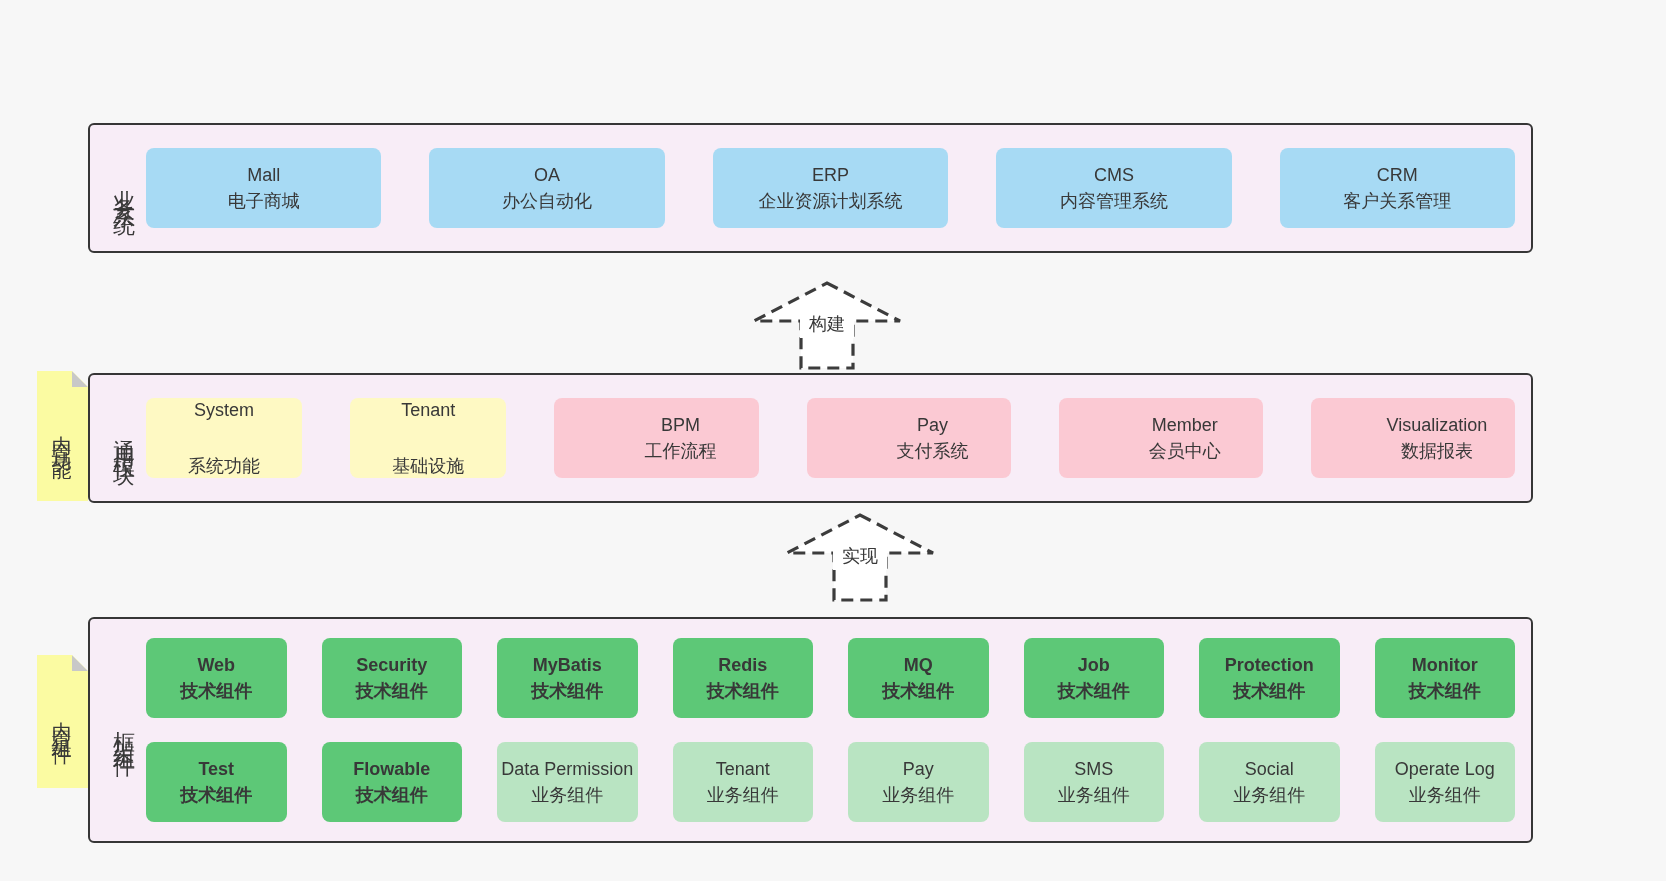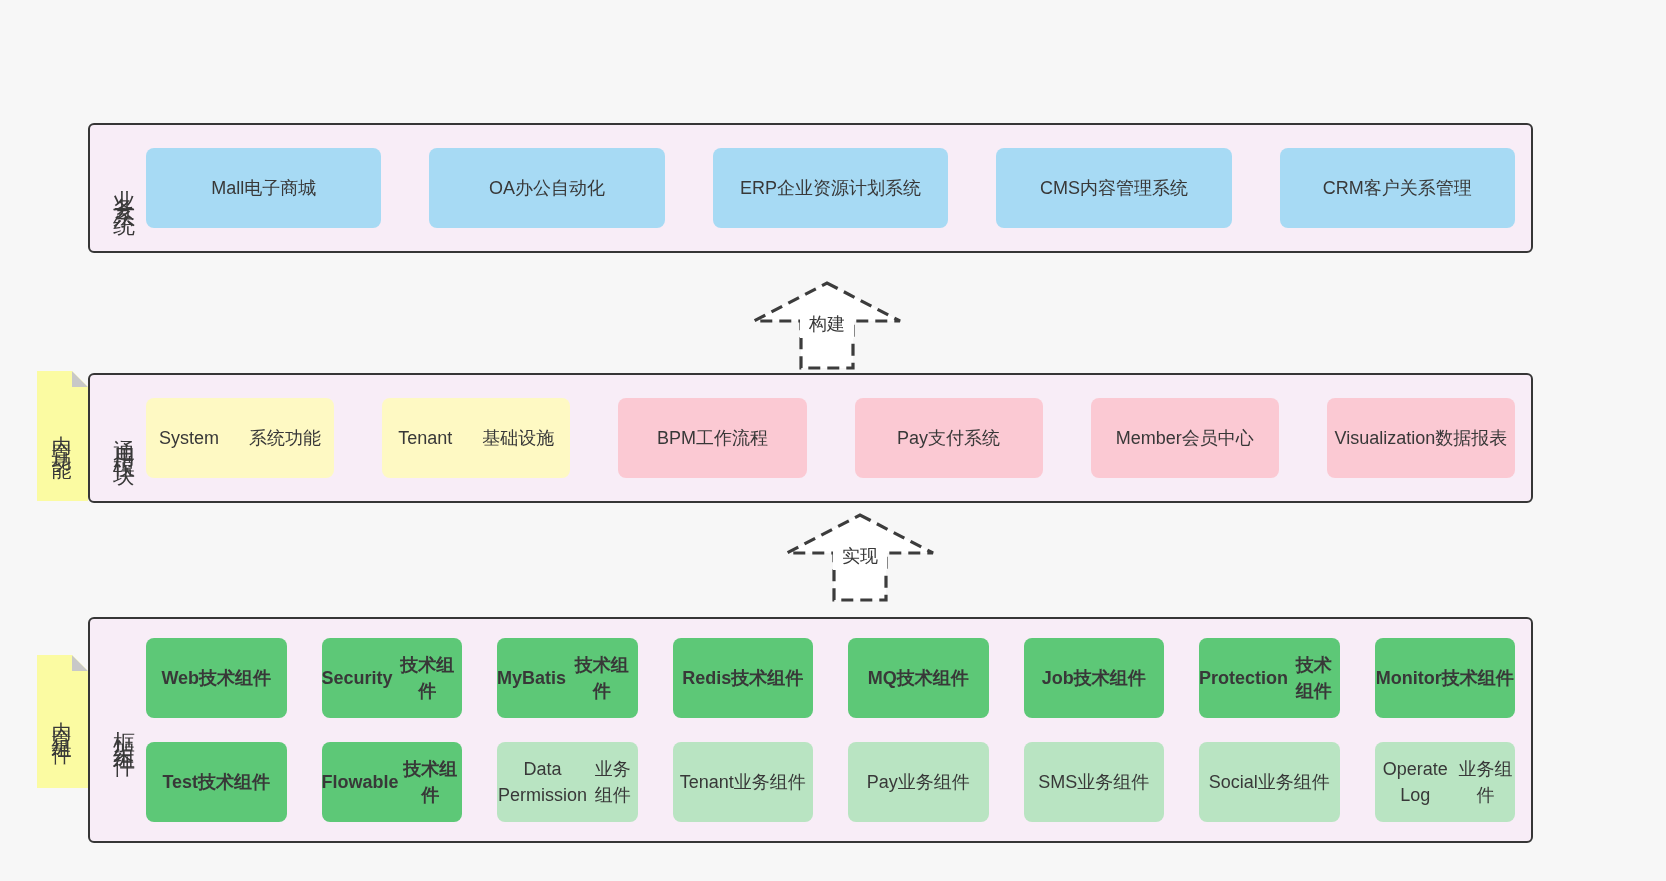--- a/index.html
+++ b/index.html
@@ -38,30 +38,30 @@
     display:flex;align-items:center;justify-content:center;
   }
 
   .boxes-area{flex:1;display:flex;flex-direction:column;justify-content:center;gap:24px;}
   .box-row{display:flex;gap:48px;}
   .box-row.cols8{gap:35px;}
   .box{
     flex:1;
     height:80px;
     border-radius:8px;
-    display:flex;flex-direction:row;
+    display:flex;flex-direction:column;
     align-items:center;justify-content:center;
     text-align:center;
     font-size:18px;
     line-height:26px;
   }
   .box .box-title{white-space:pre-wrap;}
   .blue{background:#a7daf4;}
   .red{background:#fef9c3;gap:30px;}
-  .pink{background:#fbc9d3;}
+  .pink{background:#fbc9d3;padding-left:48px;}
   .green{background:#5dc877;font-weight:bold;}
   .lightgreen{background:#b9e4c2;text-align:center;}
 
   
   .note{
     position:absolute;left:37px;width:51px;
     background:#fbfba2;
     clip-path:polygon(0 0,calc(100% - 16px) 0,100% 16px,100% 100%,0 100%);
     display:flex;align-items:center;justify-content:center;
   }

